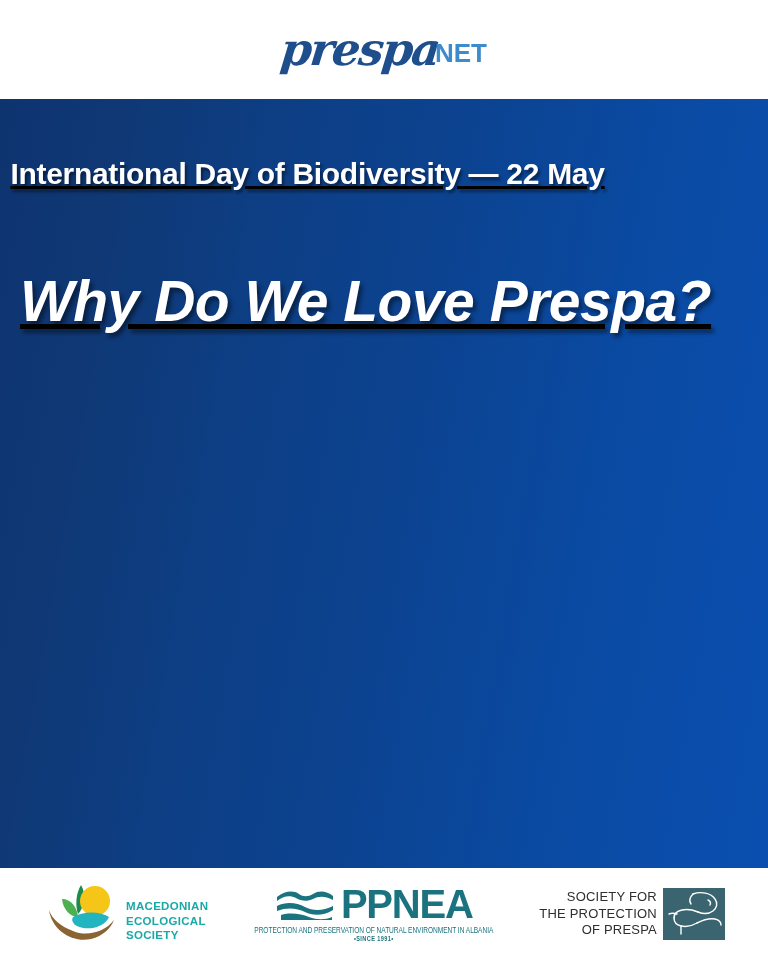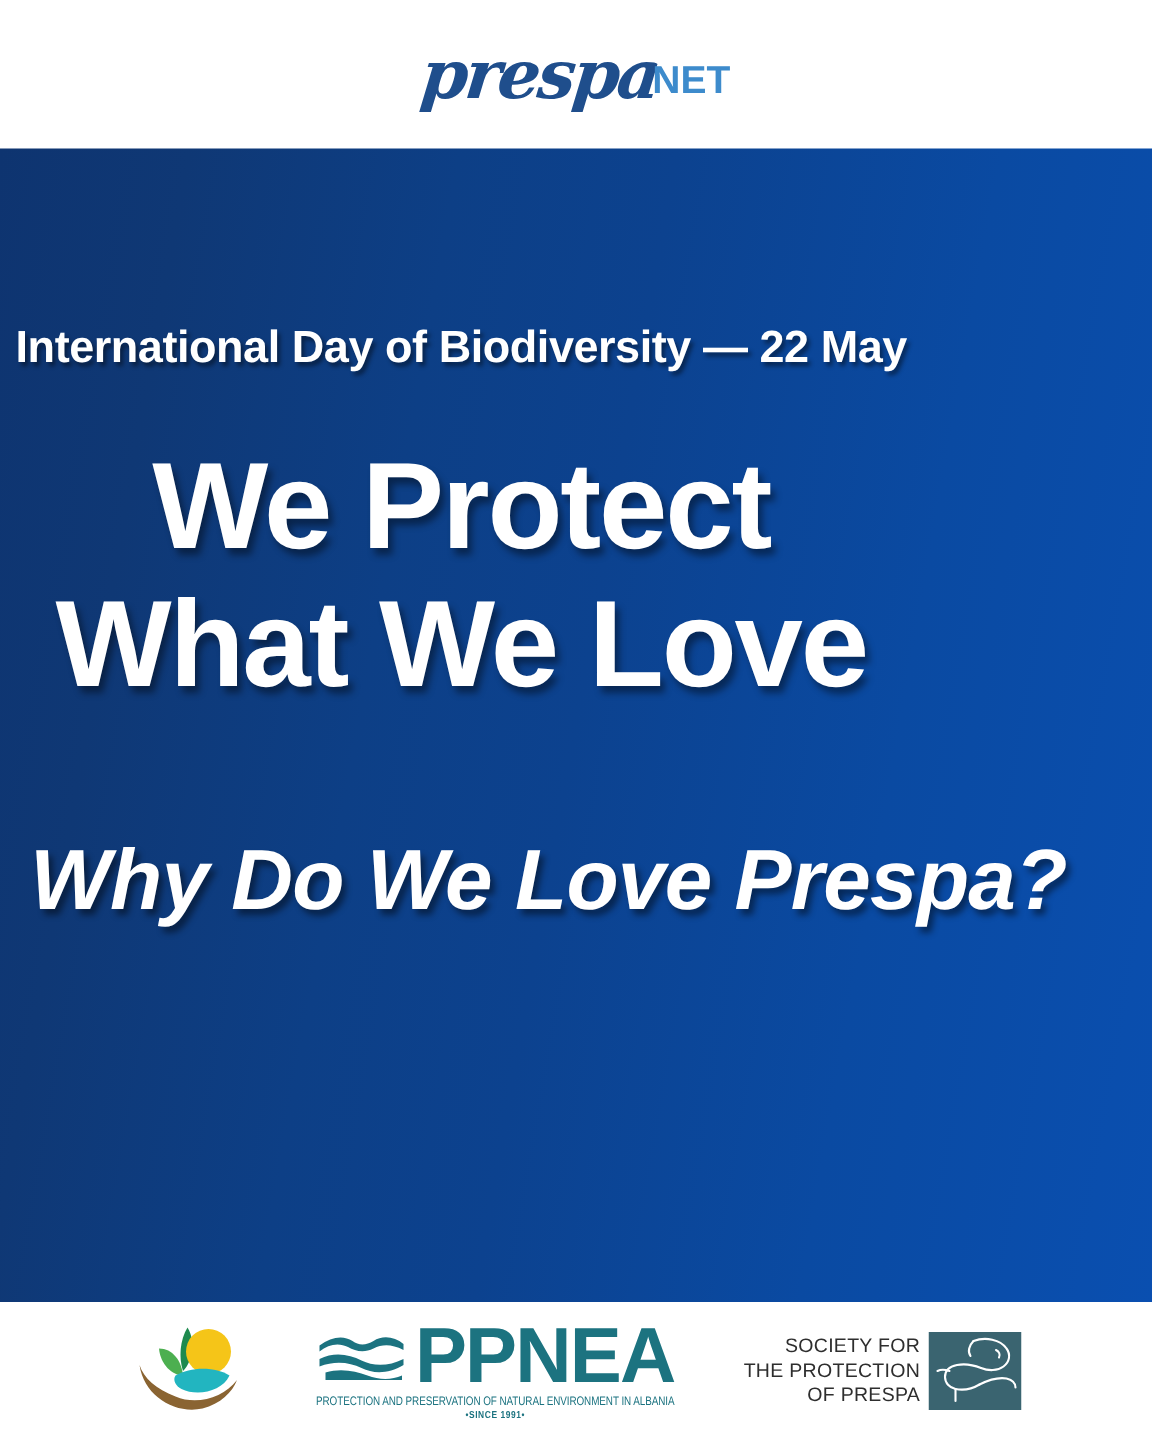--- a/index.html
+++ b/index.html
@@ -79,22 +79,23 @@
         #0A4AA2 74%,
         #0A4FB0 100%);
     overflow: hidden;
   }
 
   .hero-inner {
     position: absolute;
     left: 0;
     top: 0;
     width: 615px;
-    padding-top: 116px;
+    padding-top: 58px;
     text-align: center;
+    text-decoration: underline;
   }
 
   .eyebrow {
     font-family: "Liberation Sans", sans-serif;
     font-weight: bold;
     font-size: 30px;
     color: #ffffff;
     letter-spacing: -0.3px;
     text-shadow: 2px 3px 3px rgba(0,0,0,0.45);
     line-height: 1.1;
@@ -161,21 +162,21 @@
   }
   .mes-text span { display: block; }
 
   
   .ppnea-wrap { display: flex; flex-direction: column; align-items: center; }
   .ppnea-row { display: flex; align-items: center; }
   .ppnea-mark { width: 60px; height: 34px; flex: none; }
   .ppnea-name {
     font-family: "Liberation Sans", sans-serif;
     font-weight: bold;
-    font-size: 52px;
+    font-size: 40px;
     line-height: 0.9;
     color: #1C7380;
     letter-spacing: -1.2px;
     margin-left: 6px;
   }
   .ppnea-sub {
     font-family: "Liberation Sans", sans-serif;
     font-size: 6.6px;
     color: #1C7380;
     letter-spacing: -0.05px;
@@ -212,38 +213,39 @@
 <div class="top-band">
   <div class="brand-wordmark">
     <span class="brand-script">prespa</span>
     <span class="brand-net">NET</span>
   </div>
 </div>
 
 <div class="hero">
   <div class="hero-inner">
     <div class="eyebrow">International Day of Biodiversity — 22 May</div>
-    <div class="headline">
-      <span class="headline-line">We Protect</span>
-      <span class="headline-line">What We Love</span>
-    </div>
     <div class="question">Why Do We Love Prespa?</div>
   </div>
 </div>
 
 <div class="footer-band">
 
   <div class="logo">
     <svg class="mes-mark" viewBox="0 0 78 62">
       <path d="M38 2 C33 10, 32 22, 35 31 C41 25, 44 12, 38 2 Z" fill="#1E8A4F"></path>
       <path d="M19 16 C20 27, 28 34, 35 34 C34 24, 28 16, 19 16 Z" fill="#4CAF50"></path>
       <circle cx="52" cy="18" r="15" fill="#F5C518"></circle>
       <path d="M30 34 C40 28, 57 28, 66 34 C61 45, 44 48, 34 43 C30 41, 28 37, 30 34 Z" fill="#22B5C0"></path>
       <path d="M6 27 C9 48, 30 60, 48 56 C60 53, 68 45, 71 37 C62 49, 44 54, 30 48 C17 43, 9 36, 6 27 Z" fill="#8A6432"></path>
     </svg>
+    <div class="mes-text">
+      <span>MACEDONIAN</span>
+      <span>ECOLOGICAL</span>
+      <span>SOCIETY</span>
+    </div>
   </div>
 
   <div class="logo ppnea-wrap">
     <div class="ppnea-row">
       <svg class="ppnea-mark" viewBox="0 0 60 34">
         <path d="M2 10 C10 4, 18 3, 24 7 C28 10, 33 10, 38 7 C44 3, 52 4, 58 9 L58 13 C50 9, 44 9, 38 12 C32 15, 26 14, 21 11 C15 8, 8 9, 2 14 Z" fill="#1C7380"></path>
         <path d="M2 19 C12 14, 22 16, 30 20 C38 24, 48 24, 58 19 L58 23 C48 29, 38 29, 30 25 C22 21, 12 20, 2 24 Z" fill="#1C7380"></path>
         <path d="M6 28 C16 25, 26 27, 34 30 C42 33, 50 33, 57 30 L57 33 L6 33 Z" fill="#1C7380"></path>
       </svg>
       <div class="ppnea-name">PPNEA</div>

